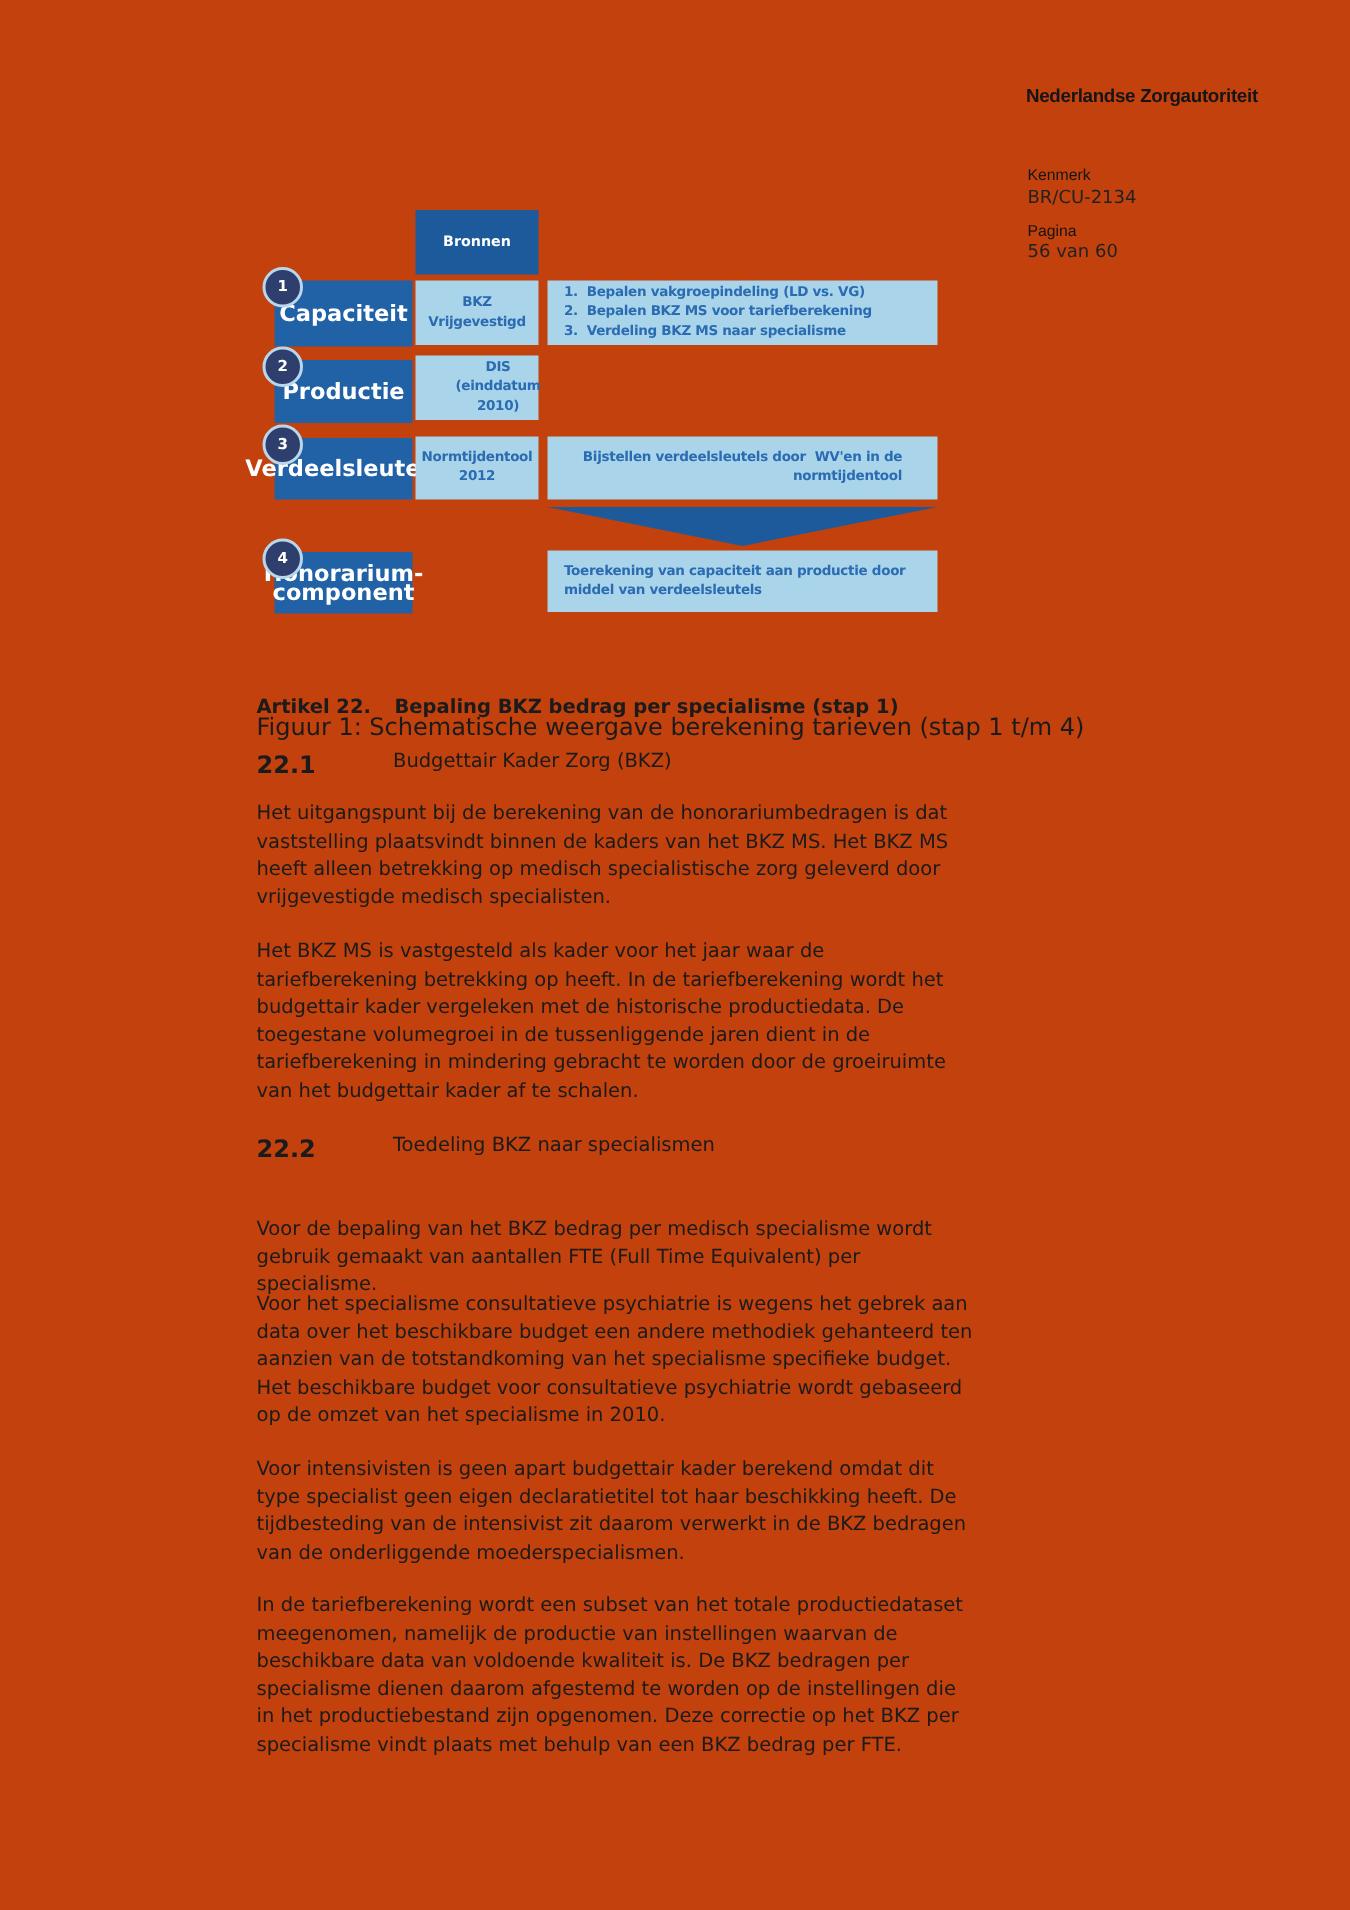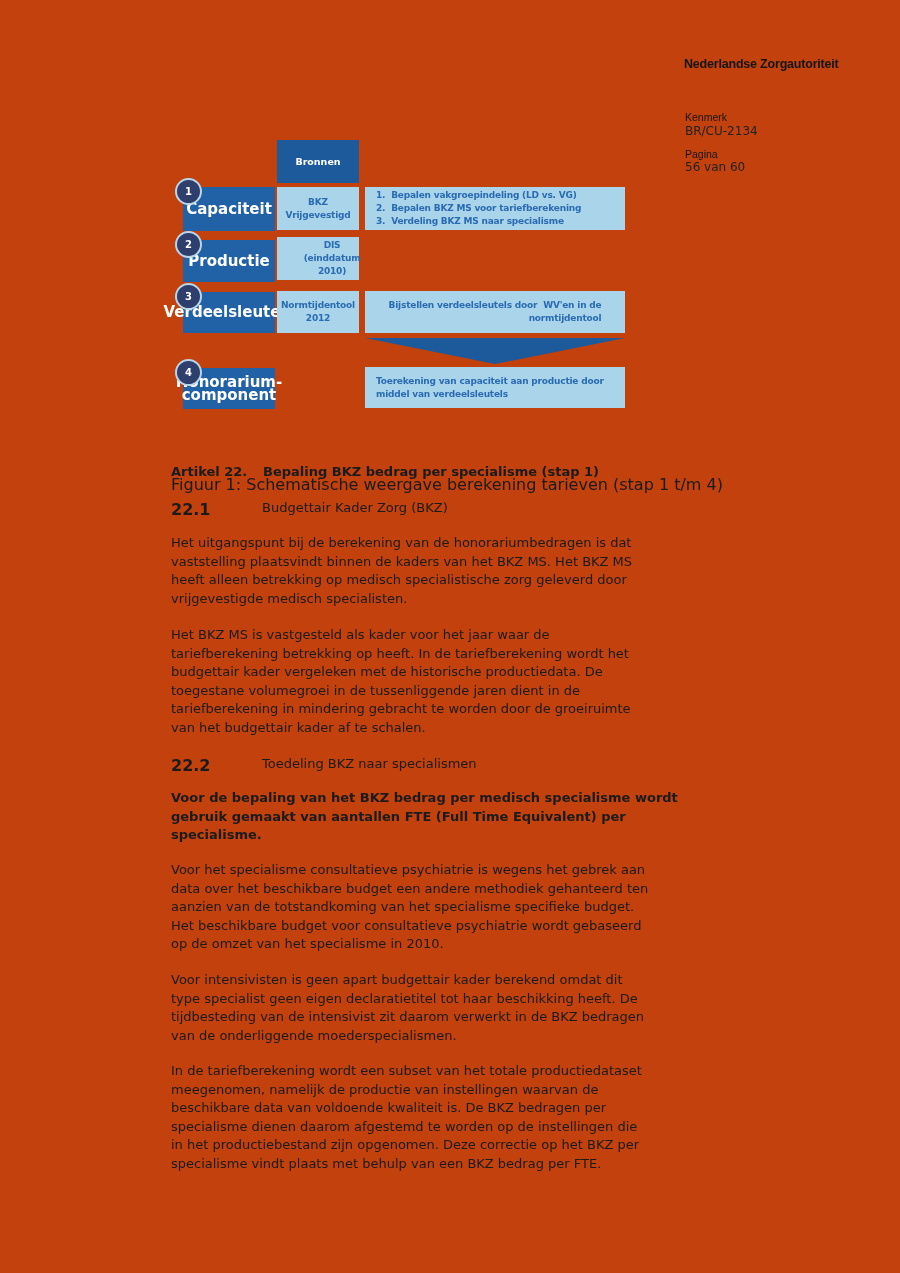--- a/index.html
+++ b/index.html
@@ -79,21 +79,21 @@
   .sec-num   { font-size:16px; font-weight:bold; left:171px; }
   .sec-title { font-size:13px; left:262px; }
   .s1 { top:500px; }
   .s2 { top:756px; }
   .para {
     left:171px; width:530px; font-size:13px; line-height:18.5px;
     white-space:pre-wrap; letter-spacing:0;
   }
   .p1 { top:534px; }
   .p2 { top:626px; }
-  .p3 { top:789px;font-weight:bold; }
+  .p3 { top:811px; }
   .p4 { top:861px; }
   .p5 { top:971px; }
   .p6 { top:1062px; }
 </style>
 </head>
 <body>
 
 <div class="page">
 
   <div class="abs brand">Nederlandse Zorgautoriteit</div>

